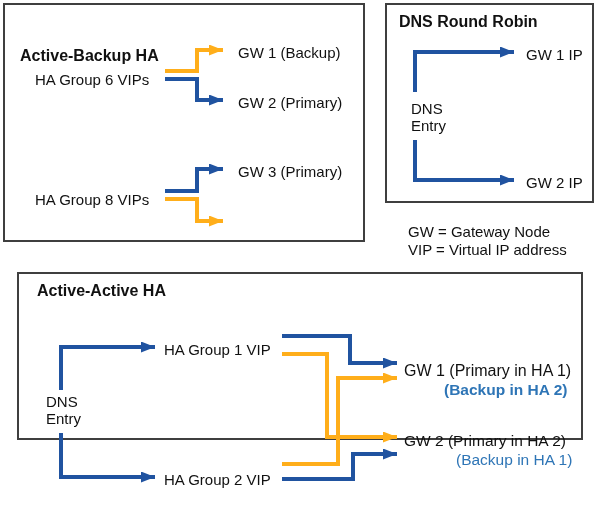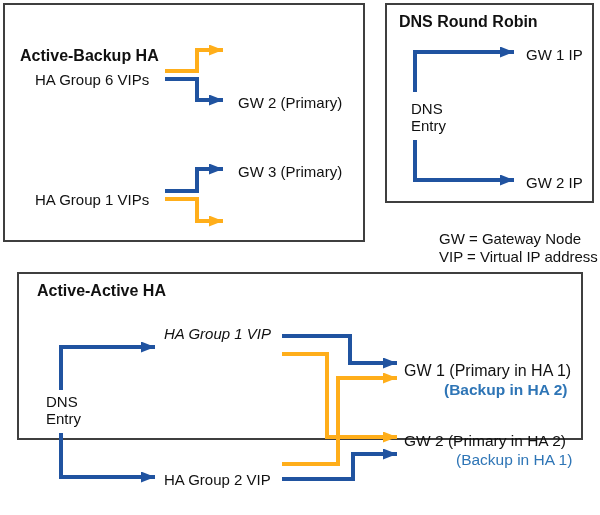--- a/index.html
+++ b/index.html
@@ -27,32 +27,33 @@
     position:absolute;font-size:15px;color:var(--text_black);line-height:17px;white-space:nowrap;
   }
   .lbl.sub{color:var(--sub_blue);}
   .two-line span{display:block;}
   #arrow-layer{position:absolute;left:0;top:0;pointer-events:none;}
   .ln{fill:none;stroke-width:4px;stroke-linejoin:miter;}
   .ln.blue{stroke:var(--line_blue);}
   .ln.orange{stroke:var(--line_orange);}
   .ah-blue{fill:var(--line_blue);}
   .ah-orange{fill:var(--line_orange);}
-  #legend{position:absolute;left:408px;top:230px;font-size:15px;line-height:17.5px;color:var(--text_black);white-space:nowrap;margin-left:31px;}
+  #legend{position:absolute;left:408px;top:223px;font-size:15px;line-height:17.5px;color:var(--text_black);white-space:nowrap;}
 </style>
 </head>
 <body style="--line_blue: #2053A0; --line_orange: #FFAE1A; --sub_blue: #2E75B6; --border_gray: #3F3F3F; --text_black: #111111;">
 
 <div id="stage">
 
   <div class="panel" id="panel-ab">
     <div class="title" style="left:15px;top:8px;margin-top:34px;">Active-Backup HA</div>
     <div class="lbl" style="left:30px;top:66px;">HA Group 6 VIPs</div>
+    <div class="lbl" style="left:233px;top:39px;">GW 1 (Backup)</div>
     <div class="lbl" style="left:233px;top:89px;">GW 2 (Primary)</div>
-    <div class="lbl" style="left:30px;top:186px;">HA Group 1 VIPs</div>
+    <div class="lbl" style="left:30px;top:186px;">HA Group 8 VIPs</div>
     <div class="lbl" style="left:233px;top:158px;text-align:right;">GW 3 (Primary)</div>
   </div>
 
   <div class="panel" id="panel-rr">
     <div class="title" style="left:12px;top:8px;">DNS Round Robin</div>
     <div class="lbl two-line" style="left:24px;top:95px;">
       <span>DNS</span>
       <span>Entry</span>
     </div>
     <div class="lbl" style="left:139px;top:41px;">GW 1 IP</div>
@@ -63,21 +64,21 @@
     <div>GW = Gateway Node</div>
     <div>VIP = Virtual IP address</div>
   </div>
 
   <div class="panel" id="panel-aa">
     <div class="title" style="left:18px;top:8px;">Active-Active HA</div>
     <div class="lbl two-line" style="left:27px;top:119px;">
       <span>DNS</span>
       <span>Entry</span>
     </div>
-    <div class="lbl" style="left:145px;top:51px;font-style:italic;">HA Group 1 VIP</div>
+    <div class="lbl" style="left:145px;top:67px;">HA Group 1 VIP</div>
     <div class="lbl" style="left:145px;top:197px;">HA Group 2 VIP</div>
     <div class="lbl" style="left:385px;top:88px;font-size:16px;">GW 1 (Primary in HA 1)</div>
     <div class="lbl sub" style="left:425px;top:107px;font-size:15.5px;font-weight:bold;">(Backup in HA 2)</div>
     <div class="lbl" style="left:385px;top:158px;font-size:15.5px;">GW 2 (Primary in HA 2)</div>
     <div class="lbl sub" style="left:437px;top:177px;font-size:15.5px;">(Backup in HA 1)</div>
   </div>
 
   <svg id="arrow-layer" width="600" height="515" viewBox="0 0 600 515">
     <defs>
       <marker id="ah-blue" viewBox="0 0 14 11" refX="14" refY="5.5" markerWidth="14" markerHeight="11" markerUnits="userSpaceOnUse" orient="auto">

